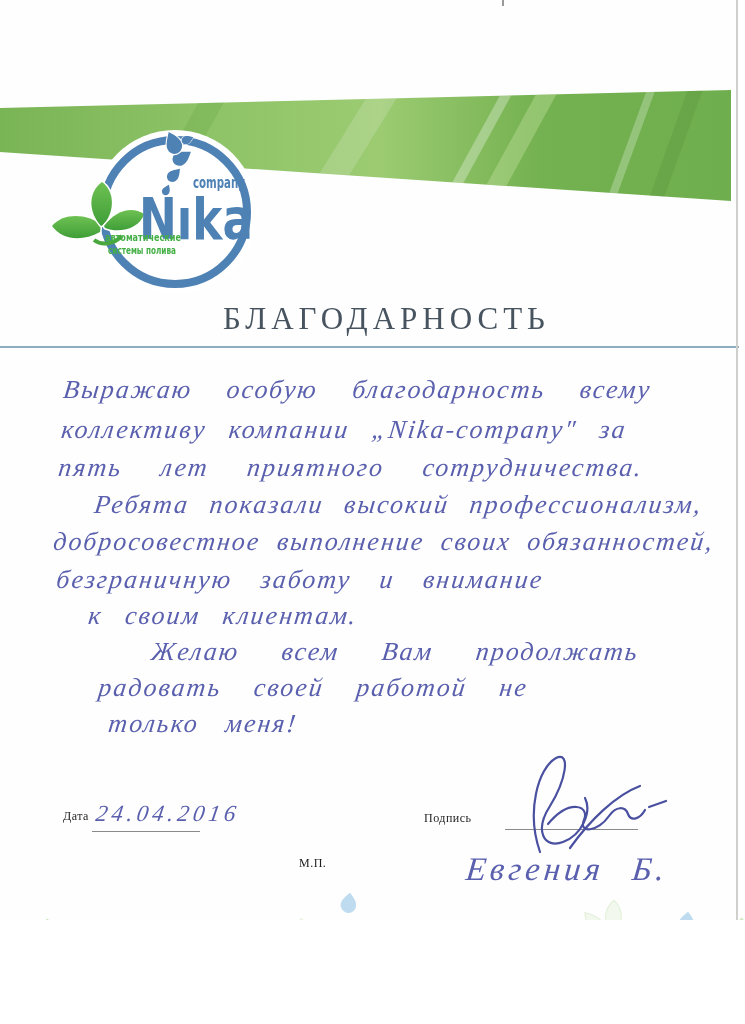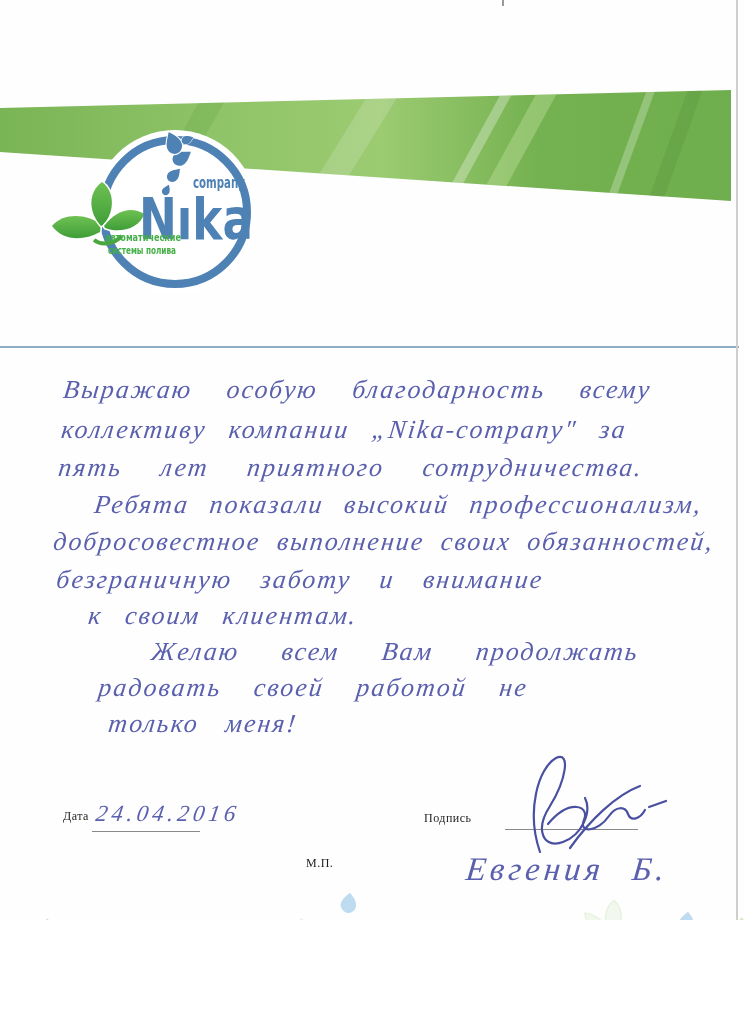--- a/index.html
+++ b/index.html
@@ -80,20 +80,21 @@
         <use href="#dropshape" transform="translate(188,140) rotate(62) scale(0.6)"></use>
       </g>
 
       <text x="139" y="239" font-family="DejaVu Sans, sans-serif" font-weight="bold" font-size="57" fill="#4e81b4" textLength="114" lengthAdjust="spacingAndGlyphs">Nıka</text>
       <text x="193" y="188" font-family="DejaVu Sans, sans-serif" font-weight="bold" font-size="15" fill="#4e81b4" textLength="52" lengthAdjust="spacingAndGlyphs">company</text>
       <text x="143" y="241" text-anchor="middle" font-family="DejaVu Sans, sans-serif" font-weight="bold" font-size="10.5" fill="#43af45" textLength="76" lengthAdjust="spacingAndGlyphs">автоматические</text>
       <text x="142" y="254" text-anchor="middle" font-family="DejaVu Sans, sans-serif" font-weight="bold" font-size="10.5" fill="#43af45" textLength="68" lengthAdjust="spacingAndGlyphs">системы полива</text>
     </g>
   </svg>
 
+  <h1 class="doc-title">БЛАГОДАРНОСТЬ</h1>
   <div class="divider"></div>
 
   <div class="hw" style="left:62px;top:377px;word-spacing:26px;">Выражаю особую благодарность всему</div>
   <div class="hw" style="left:60px;top:417px;word-spacing:14px;">коллективу компании „Nika-company" за</div>
   <div class="hw" style="left:57px;top:455px;word-spacing:30px;">пять лет приятного сотрудничества.</div>
   <div class="hw" style="left:93px;top:492px;word-spacing:12px;">Ребята показали высокий профессионализм,</div>
   <div class="hw" style="left:52px;top:529px;word-spacing:8px;">добросовестное выполнение своих обязанностей,</div>
   <div class="hw" style="left:55px;top:567px;word-spacing:20px;">безграничную заботу и внимание</div>
   <div class="hw" style="left:87px;top:603px;word-spacing:14px;">к своим клиентам.</div>
   <div class="hw" style="left:150px;top:639px;word-spacing:34px;">Желаю всем Вам продолжать</div>
@@ -149,21 +150,21 @@
 
   <svg class="sig-svg" width="745" height="1024" viewBox="0 0 745 1024">
     <g fill="none" stroke="#4a50a0" stroke-width="2.2" stroke-linecap="round">
       <path d="M540,852 C526,812 538,768 556,758 C571,751 566,780 550,806 C534,831 544,849 563,842 C582,835 592,812 585,798"></path>
       <path d="M548,824 C570,798 590,806 584,820 C578,834 598,832 609,816 C616,806 625,806 628,814 C631,822 640,819 645,810"></path>
       <path d="M570,848 C590,820 616,795 640,786"></path>
       <path d="M649,807 L666,801"></path>
     </g>
   </svg>
 
-  <span class="plabel" style="left:306px;top:856px;">М.П.</span>
+  <span class="plabel" style="left:299px;top:856px;">М.П.</span>
 
   <span class="signee">Евгения Б.</span>
 
   <div class="edge-r"></div>
   <div class="edge-b"></div>
   <div class="edge-b-light"></div>
   <div class="scan-mark"></div>
 
 </div>
 

